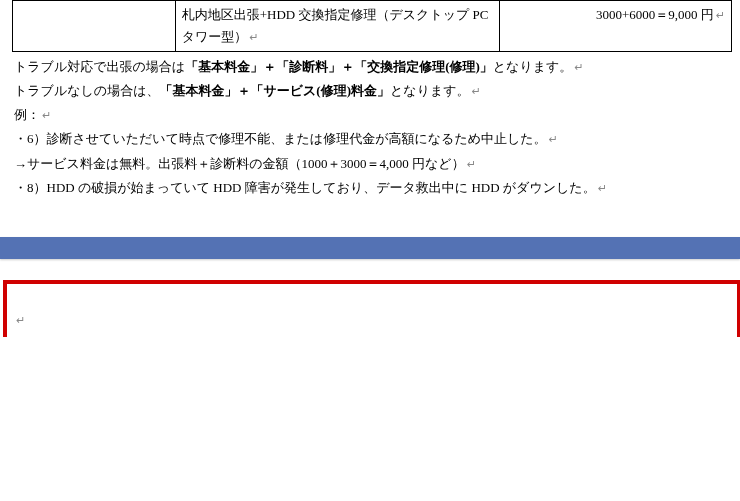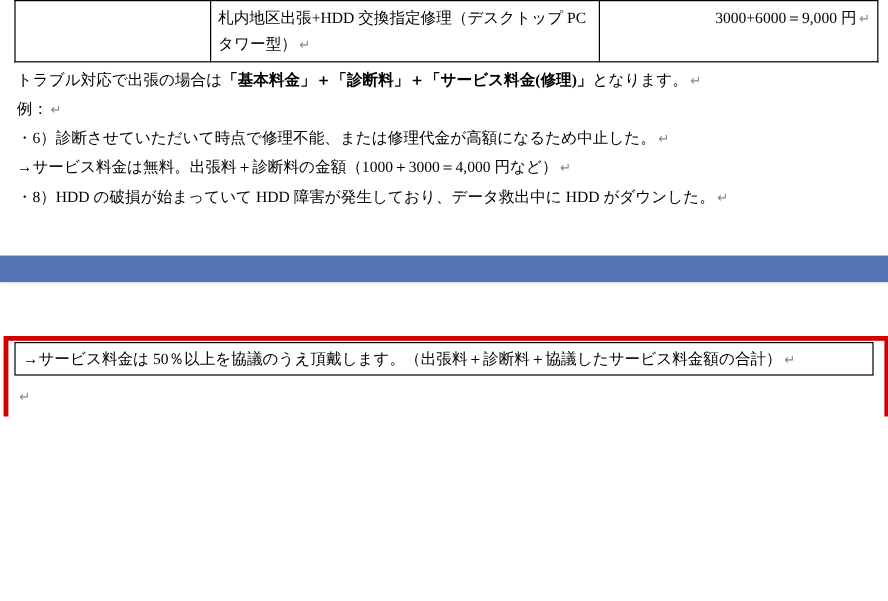--- a/index.html
+++ b/index.html
@@ -79,41 +79,41 @@
       </td>
       <td class="cell3">
         <span>3000+6000＝9,000 円</span><span class="ret">↵</span>
       </td>
     </tr>
   </tbody>
     </table>
 
   <div class="body-text">
     <div class="line">
-      <span>トラブル対応で出張の場合は</span><span class="bold">「基本料金」＋「診断料」＋「サービス料金(修理)」</span><span>となります。</span><span class="ret">↵</span>
+      <span>トラブル対応で出張の場合は</span><span class="bold">「基本料金」＋「診断料」＋「交換指定修理(修理)」</span><span>となります。</span><span class="ret">↵</span>
+    </div>
+    <div class="line">
+      <span>トラブルなしの場合は、</span><span class="bold">「基本料金」＋「サービス(修理)料金」</span><span>となります。</span><span class="ret">↵</span>
     </div>
     <div class="line">
       <span>例：</span><span class="ret">↵</span>
     </div>
     <div class="line">
       <span>・6）診断させていただいて時点で修理不能、または修理代金が高額になるため中止した。</span><span class="ret">↵</span>
     </div>
     <div class="line">
       <span>→サービス料金は無料。出張料＋診断料の金額（1000＋3000＝4,000 円など）</span><span class="ret">↵</span>
     </div>
     <div class="line">
       <span>・8）HDD の破損が始まっていて HDD 障害が発生しており、データ救出中に HDD がダウンした。</span><span class="ret">↵</span>
     </div>
   </div>
 
 
   <div class="divider"></div>
 
-  <div class="boxed-line">
-    <span>→サービス料金は 50％以上を協議のうえ頂戴します。（出張料＋診断料＋協議したサービス料金額の合計）</span><span class="ret">↵</span>
-  </div>
 
   <div style="margin:6px 14px;">
     <span class="ret">↵</span>
   </div>
 
   <div class="highlight-box"></div>
 </div>
 
 </body></html>

